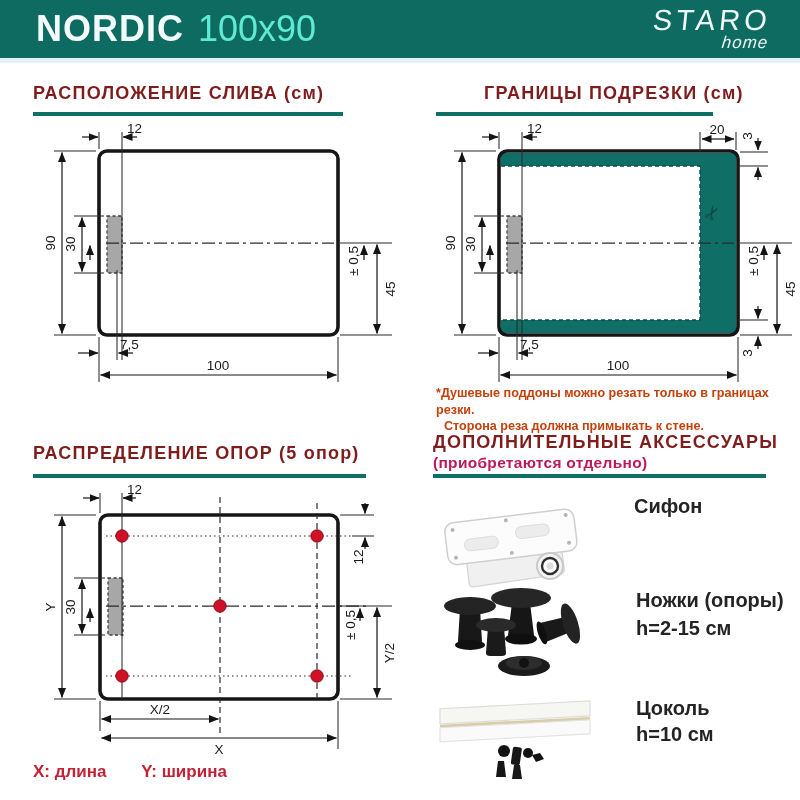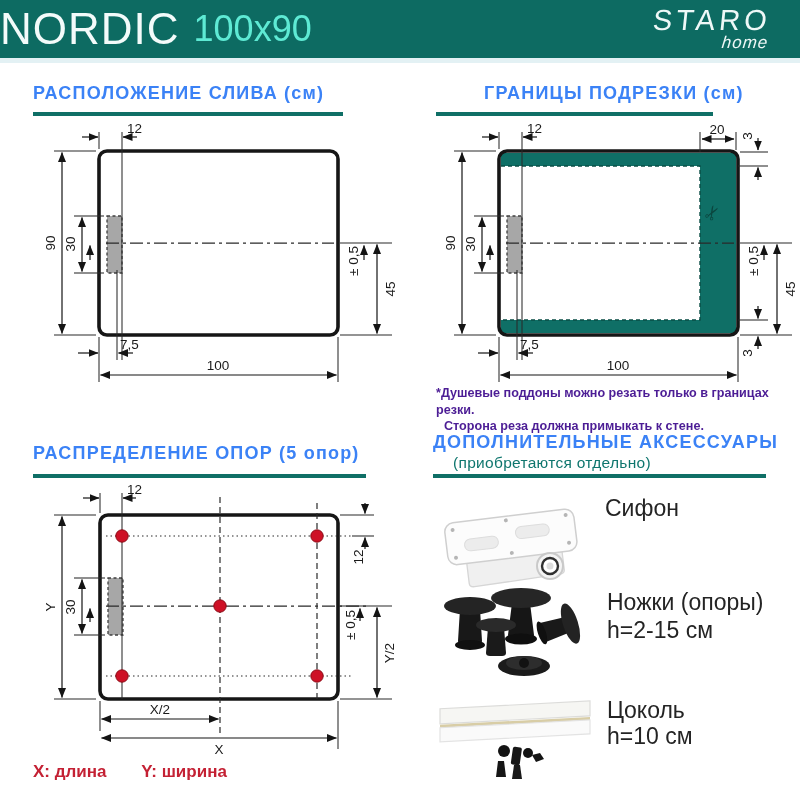--- a/index.html
+++ b/index.html
@@ -2,36 +2,36 @@
 <html><head>
 <meta charset="utf-8">
 <style>
   html,body{margin:0;padding:0;background:#ffffff;}
   .page{position:relative;width:800px;height:800px;background:#ffffff;overflow:hidden;
         font-family:"Liberation Sans",sans-serif;color:#1d1d1f;}
   
   .hdr{position:absolute;left:0;top:0;width:800px;height:58px;background:#0d6b62;
        display:flex;align-items:center;}
   .hdr-strip{position:absolute;left:0;top:58px;width:800px;height:5px;background:#e3f1f4;}
-  .hdr-model{font-size:44px;font-weight:400;color:#f3fbfa;letter-spacing:1px;}
+  .hdr-model{margin-left:36px;font-size:36px;font-weight:700;color:#f3fbfa;letter-spacing:1px;}
   .hdr-size{margin-left:14px;font-size:36px;font-weight:300;color:#5eead4;}
   .logo{position:absolute;right:30px;top:6px;text-align:right;color:#eef8f7;transform:skewX(-6deg);}
   .logo-main{font-size:29px;font-weight:300;letter-spacing:4px;line-height:1;}
   .logo-sub{font-size:17px;font-style:italic;margin-top:-2px;letter-spacing:1px;}
   
-  .sec-title{position:absolute;font-size:18px;font-weight:700;letter-spacing:1.2px;color:#3b82f6;white-space:nowrap;}
-  .sec-sub{position:absolute;font-size:15.5px;font-weight:400;letter-spacing:.3px;color:#0f766e;white-space:nowrap;margin-left:20px;}
+  .sec-title{position:absolute;font-size:18px;font-weight:700;letter-spacing:1.2px;color:#7f1d1d;white-space:nowrap;}
+  .sec-sub{position:absolute;font-size:15.5px;font-weight:700;letter-spacing:.3px;color:#be185d;white-space:nowrap;}
   .rule{position:absolute;height:3.5px;background:#0f6f66;}
   .note{position:absolute;left:436px;top:385px;width:362px;font-size:12.6px;line-height:1.32;
-        font-weight:600;color:#4c1d95;}
+        font-weight:600;color:#c2410c;}
   .note .l2{padding-left:8px;}
   .legend{position:absolute;left:33px;top:762px;font-size:17px;font-weight:700;color:#c42134;}
   .legend span{margin-right:30px;}
   
-  .acc-label{position:absolute;font-size:23px;font-weight:400;color:#242424;white-space:nowrap;}
+  .acc-label{position:absolute;font-size:20px;font-weight:700;color:#242424;white-space:nowrap;margin-left:29px;}
   
   svg{position:absolute;overflow:visible;}
   .tray{fill:#ffffff;stroke:#161616;stroke-width:3.6;}
   .tray2{fill:none;stroke:#161616;stroke-width:3.6;}
   .drain{fill:#a7a7a7;stroke:#3f3f3f;stroke-width:1.3;stroke-dasharray:3 2.5;}
   .thin{stroke:#2a2a2a;stroke-width:1.05;fill:none;}
   .dim{stroke:#141414;stroke-width:1.2;fill:none;}
   .cl{stroke:#2a2a2a;stroke-width:1.25;fill:none;stroke-dasharray:13 4 3 4;}
   .dash{stroke:#2a2a2a;stroke-width:1.2;fill:none;stroke-dasharray:6 4;}
   .dots{stroke:#2a2a2a;stroke-width:1.2;fill:none;stroke-dasharray:1.5 3;}

